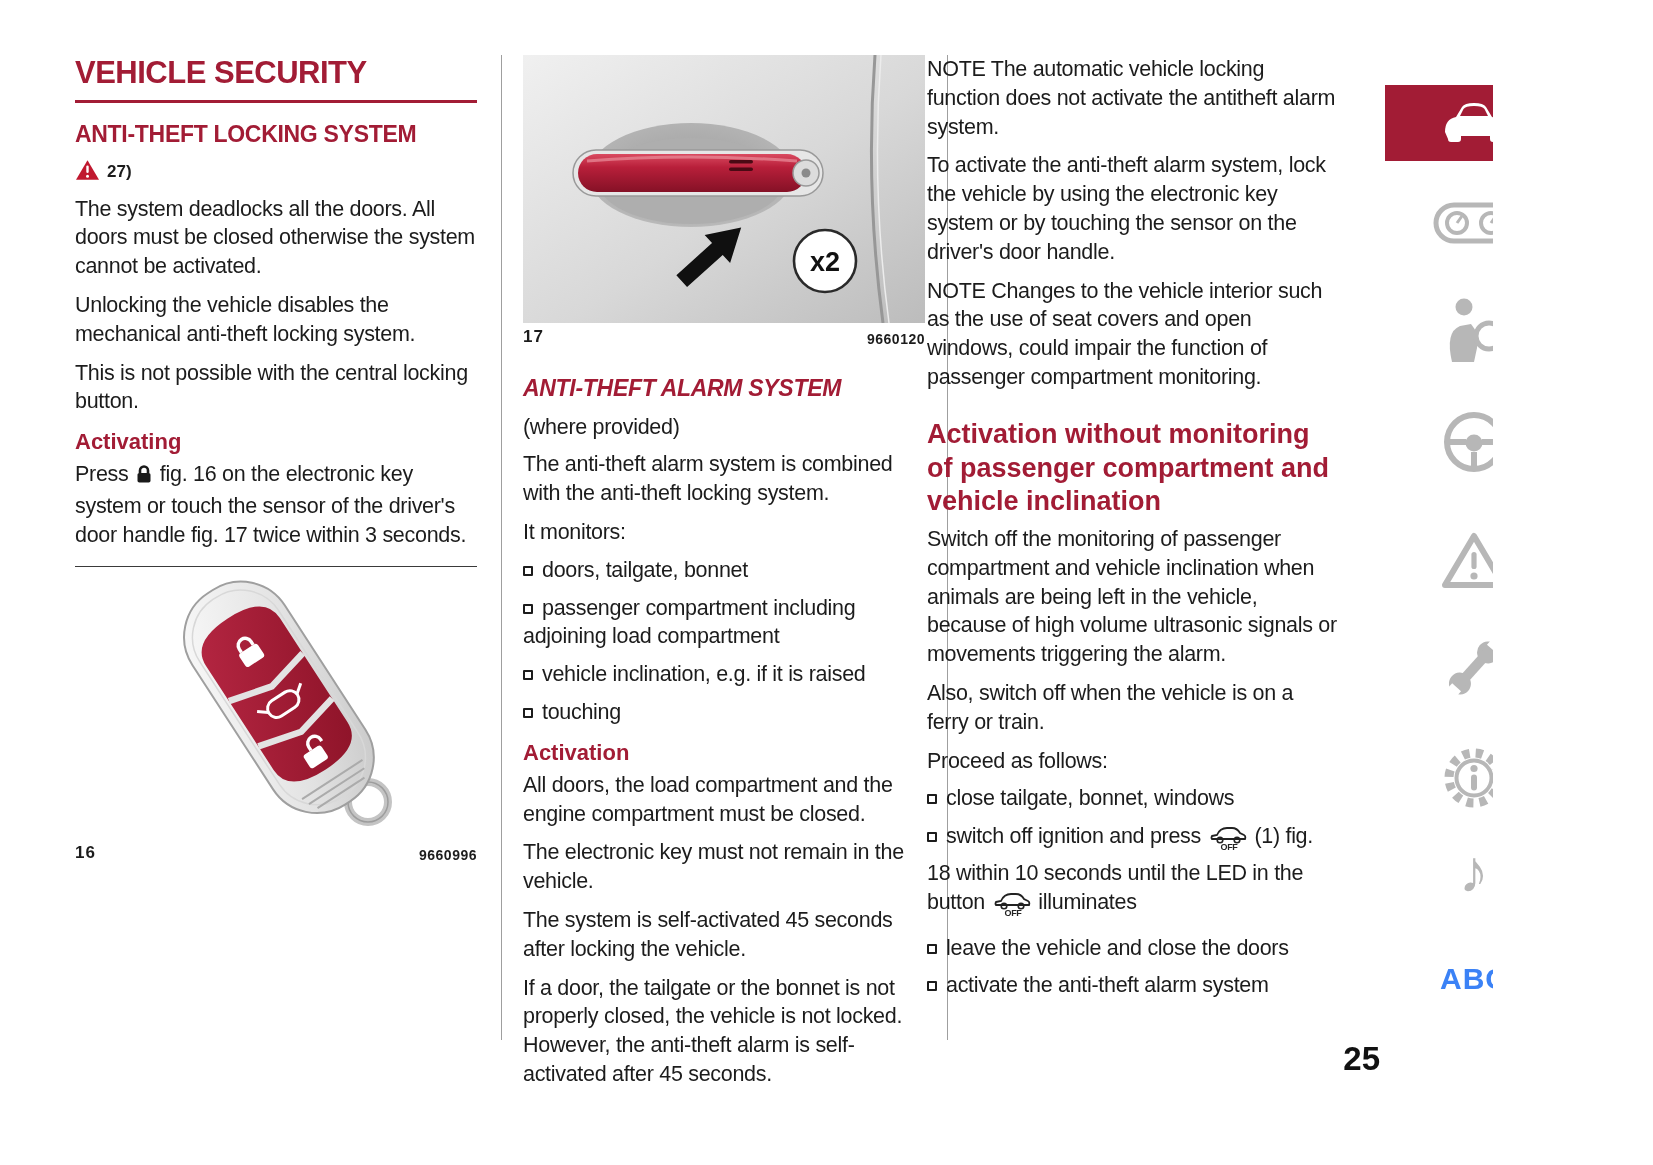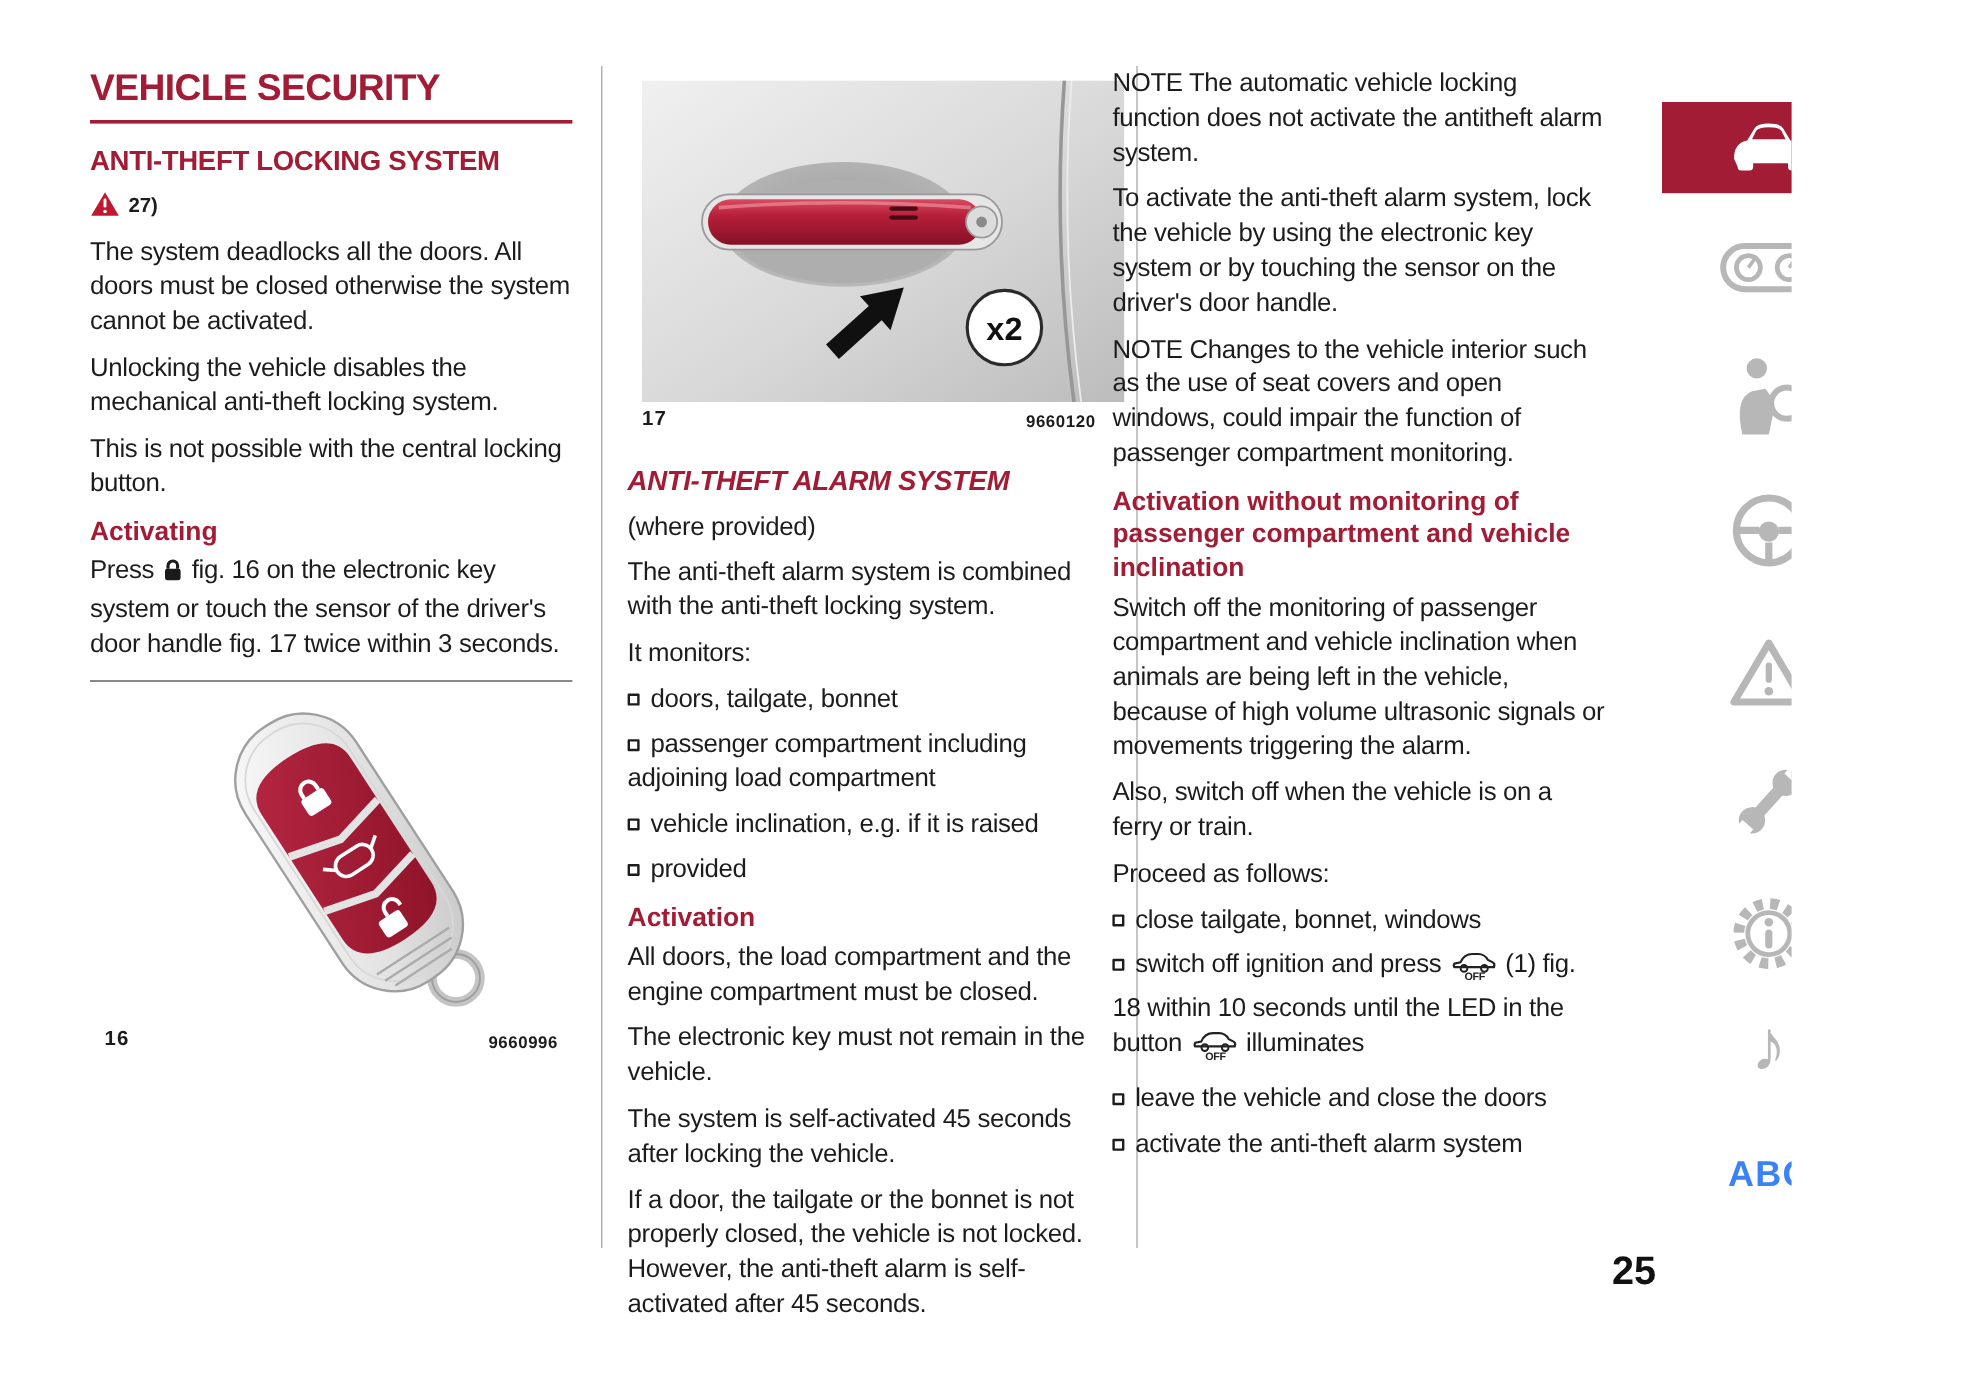--- a/index.html
+++ b/index.html
@@ -14,21 +14,21 @@
   .col2 { left:523px; width:402px; }
   .col3 { left:927px; width:410px; }
   .vdiv { position:absolute; top:55px; height:985px; width:1px; background:#9f9f9f; }
   .vdiv1 { left:501px; }
   .vdiv2 { left:947px; }
 
   h1.title { font-size:31px; font-weight:bold; color:var(--red); letter-spacing:-0.5px; }
   .title-rule { height:3px; background:var(--red); margin:9px 0 18px 0; }
   h2.section { font-size:23px; font-weight:bold; color:var(--red); letter-spacing:-0.3px; margin-bottom:10px; line-height:1.2; }
   h3.sub { font-size:22px; font-weight:bold; color:var(--red); margin:13px 0 5px 0; }
-  h3.sub3 { font-size:22px; font-weight:bold; color:var(--red); margin:12px 0 6px 0; line-height:1.25; }
+  h3.sub3 { font-size:27px; font-weight:bold; color:var(--red); margin:26px 0 6px 0; line-height:1.25; }
 
   p.body { font-size:21.5px; line-height:1.34; letter-spacing:-0.3px; margin-bottom:10px; }
   p.tight { margin-bottom:9px; }
 
   .warnrow { display:flex; align-items:center; gap:7px; margin-bottom:10px; }
   .warn-num { font-weight:bold; font-size:17px; }
 
   .bullet { font-size:21.5px; line-height:1.34; letter-spacing:-0.3px; margin-bottom:9px; }
   .sq { display:inline-block; width:10px; height:10px; border:2.2px solid #1c1c1c; border-radius:1px; margin-right:9px; vertical-align:1px; }
 
@@ -42,21 +42,21 @@
 
   
   .graystrip { position:absolute; left:1563px; top:0; width:19px; height:1165px; background:#c9c9c9; }
   .redband { position:absolute; left:1385px; top:85px; width:178px; height:76px; background:var(--red); display:flex; align-items:center; justify-content:center; }
   .side-ico { position:absolute; left:1385px; width:178px; display:flex; justify-content:center; }
   .music-glyph { font-size:60px; color:var(--gray-ico); line-height:1; }
   .abc-label { font-size:30px; font-weight:bold; color:#3b82f6; letter-spacing:1px; }
 
   .page-number { position:absolute; left:1330px; top:1040px; width:50px; text-align:right; font-size:33px; font-weight:bold; color:#111; }
 
-  figure { margin:12px; }
+  figure { margin:0; }
   svg { display:block; }
   svg.inline { display:inline-block; }
 </style>
 </head>
 <body>
 
 <div class="page">
 
   <div class="col col1">
     <h1 class="title">VEHICLE SECURITY</h1>
@@ -201,21 +201,21 @@
     </figure>
 
     <h2 class="section" style="margin-top:28px;font-style:italic;">ANTI-THEFT ALARM SYSTEM</h2>
     <p class="body tight">(where provided)</p>
     <p class="body">The anti-theft alarm system is combined with the anti-theft locking system.</p>
     <p class="body tight">It monitors:</p>
 
     <p class="bullet"><span class="sq"></span><span>doors, tailgate, bonnet</span></p>
     <p class="bullet"><span class="sq"></span><span>passenger compartment including adjoining load compartment</span></p>
     <p class="bullet"><span class="sq"></span><span>vehicle inclination, e.g. if it is raised</span></p>
-    <p class="bullet"><span class="sq"></span><span>provided</span></p>
+    <p class="bullet"><span class="sq"></span><span>touching</span></p>
 
     <h3 class="sub">Activation</h3>
     <p class="body">All doors, the load compartment and the engine compartment must be closed.</p>
     <p class="body">The electronic key must not remain in the vehicle.</p>
     <p class="body">The system is self-activated 45 seconds after locking the vehicle.</p>
     <p class="body">If a door, the tailgate or the bonnet is not properly closed, the vehicle is not locked. However, the anti-theft alarm is self-activated after 45 seconds.</p>
   </div>
 
   <div class="vdiv vdiv2"></div>
 

